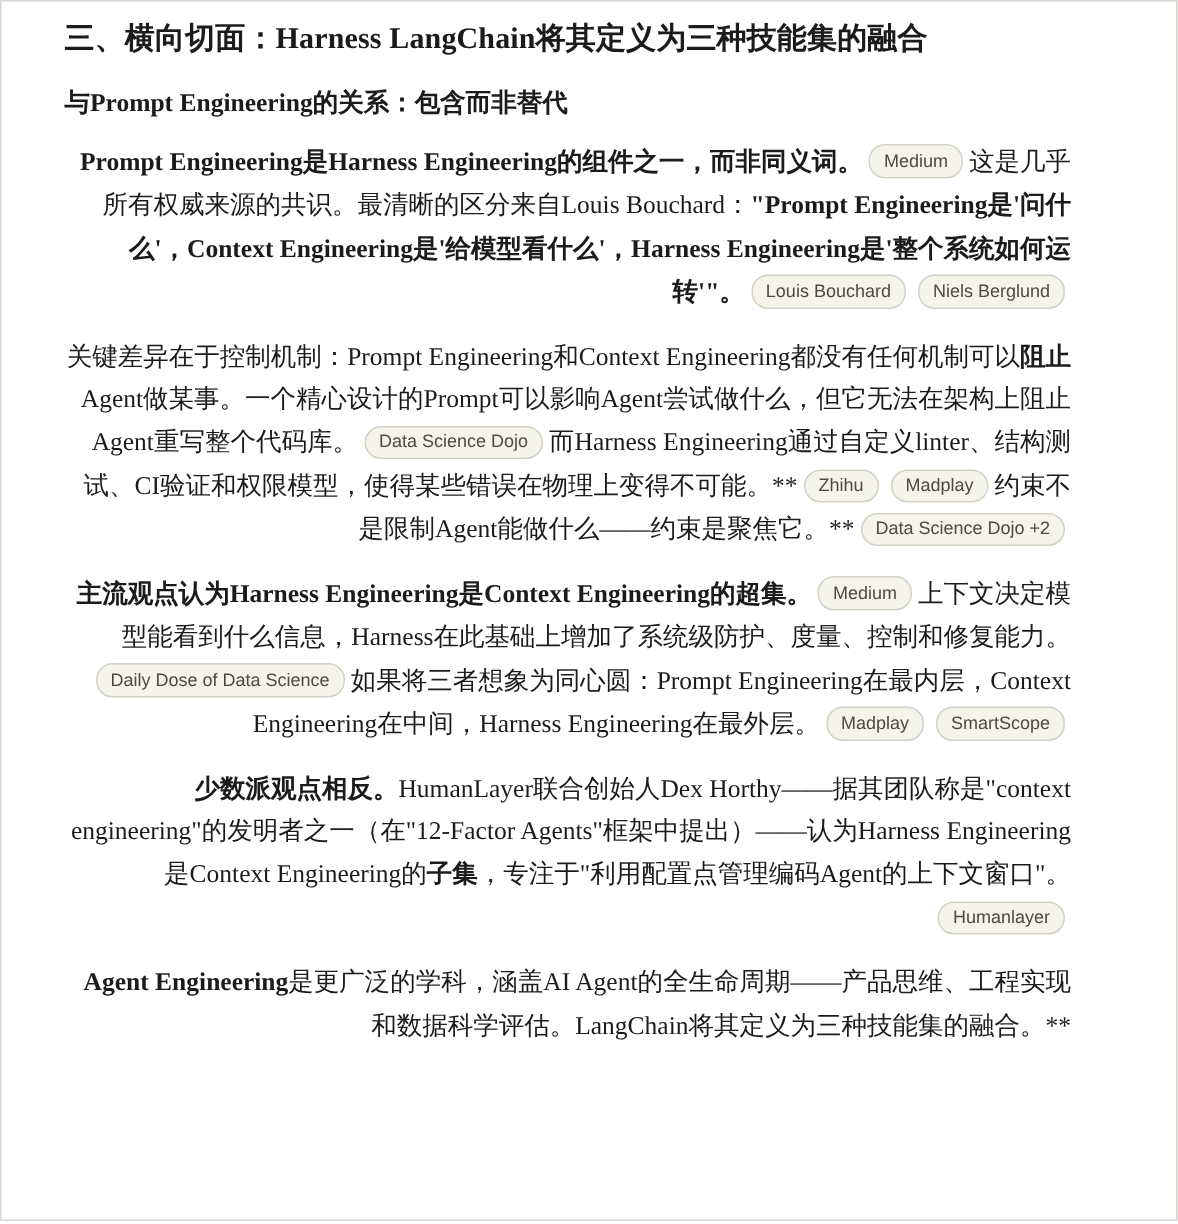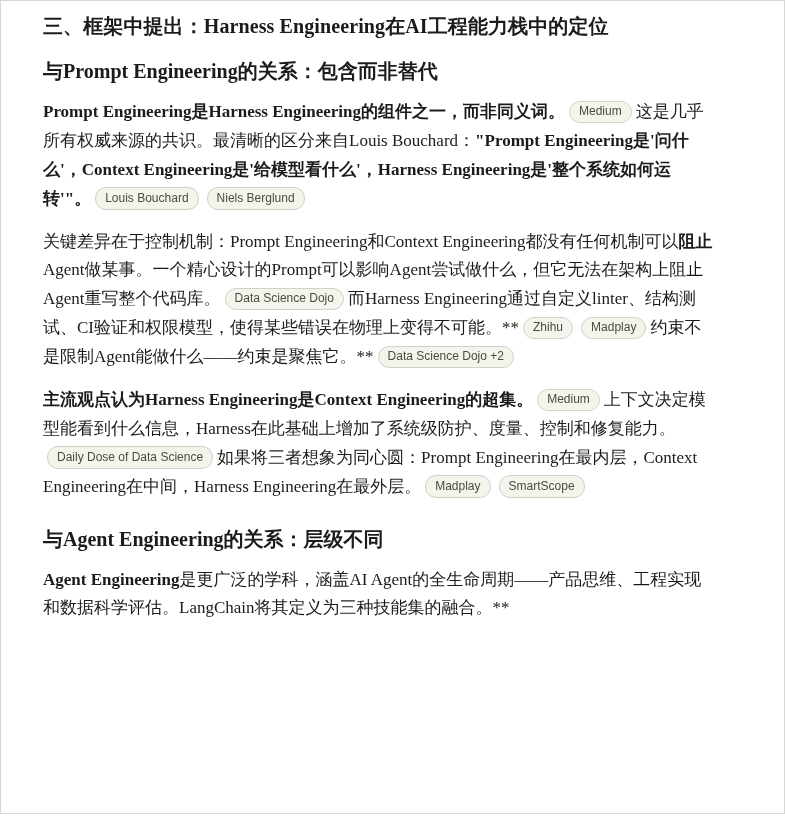--- a/index.html
+++ b/index.html
@@ -20,33 +20,33 @@
     padding: 10px 70px 18px 42px;
   }
   h1.page-title {
     font-size: 20px;
     line-height: 1.55;
     font-weight: 700;
     margin: 0 0 14px 0;
     letter-spacing: 0.1px;
   }
   h2.section-heading {
-    font-size: 20px;
+    font-size: 17px;
     line-height: 1.35;
     font-weight: 700;
     margin: 24px 0 13px 0;
   }
   h2.section-heading:first-of-type {
     margin-top: 16px;
   }
   p.paragraph {
     font-size: 17px;
     line-height: 1.7;
     margin: 0 0 14px 0;
-    text-align: left;
+    text-align: right;
   }
   .run { font-weight: 400; }
   .run.bold { font-weight: 700; }
   .citation-badge {
     display: inline-block;
     font-family: "Liberation Sans", "DejaVu Sans", sans-serif;
     font-size: 12px;
     line-height: 1.25;
     padding: 2.5px 9px 3px 9px;
     margin: 0 4px 0 4px;
@@ -56,22 +56,22 @@
     color: var(--badge-text, #4b4a43);
     white-space: nowrap;
     vertical-align: 2px;
     cursor: pointer;
   }
 </style>
 </head>
 <body style="background: rgb(255, 255, 255); border-color: rgb(215, 215, 211); color: rgb(28, 27, 25);">
 
 <div class="page">
-  <h1 class="page-title">三、框架中提出：Harness Engineering在AI工程能力栈中的定位</h1>
+  <h1 class="page-title">三、横向切面：Harness LangChain将其定义为三种技能集的融合</h1>
   <div id="doc-body">
       <h2 class="section-heading">与Prompt Engineering的关系：包含而非替代</h2>
       <p class="paragraph"><span class="run bold">Prompt Engineering是Harness Engineering的组件之一，而非同义词。</span><span class="citation-badge">Medium</span><span class="run">这是几乎所有权威来源的共识。最清晰的区分来自Louis Bouchard：</span><span class="run bold">"Prompt Engineering是'问什么'，Context Engineering是'给模型看什么'，Harness Engineering是'整个系统如何运转'"。</span><span class="citation-badge">Louis Bouchard</span><span class="citation-badge">Niels Berglund</span></p>
       <p class="paragraph"><span class="run">关键差异在于控制机制：Prompt Engineering和Context Engineering都没有任何机制可以</span><span class="run bold">阻止</span><span class="run">Agent做某事。一个精心设计的Prompt可以影响Agent尝试做什么，但它无法在架构上阻止Agent重写整个代码库。</span><span class="citation-badge">Data Science Dojo</span><span class="run">而Harness Engineering通过自定义linter、结构测试、CI验证和权限模型，使得某些错误在物理上变得不可能。**</span><span class="citation-badge">Zhihu</span><span class="citation-badge">Madplay</span><span class="run">约束不是限制Agent能做什么——约束是聚焦它。**</span><span class="citation-badge">Data Science Dojo +2</span></p>
       <p class="paragraph"><span class="run bold">主流观点认为Harness Engineering是Context Engineering的超集。</span><span class="citation-badge">Medium</span><span class="run">上下文决定模型能看到什么信息，Harness在此基础上增加了系统级防护、度量、控制和修复能力。</span><span class="citation-badge">Daily Dose of Data Science</span><span class="run">如果将三者想象为同心圆：Prompt Engineering在最内层，Context Engineering在中间，Harness Engineering在最外层。</span><span class="citation-badge">Madplay</span><span class="citation-badge">SmartScope</span></p>
-      <h2 class="section-heading">与Agent Engineering的关系：层级不同</h2>
+      <p class="paragraph"><span class="run bold">少数派观点相反。</span><span class="run">HumanLayer联合创始人Dex Horthy——据其团队称是"context engineering"的发明者之一（在"12-Factor Agents"框架中提出）——认为Harness Engineering是Context Engineering的</span><span class="run bold">子集</span><span class="run">，专注于"利用配置点管理编码Agent的上下文窗口"。</span><span class="citation-badge">Humanlayer</span></p>
       <p class="paragraph"><span class="run bold">Agent Engineering</span><span class="run">是更广泛的学科，涵盖AI Agent的全生命周期——产品思维、工程实现和数据科学评估。LangChain将其定义为三种技能集的融合。**</span></p>
     </div>
 </div>
 
 </body></html>

